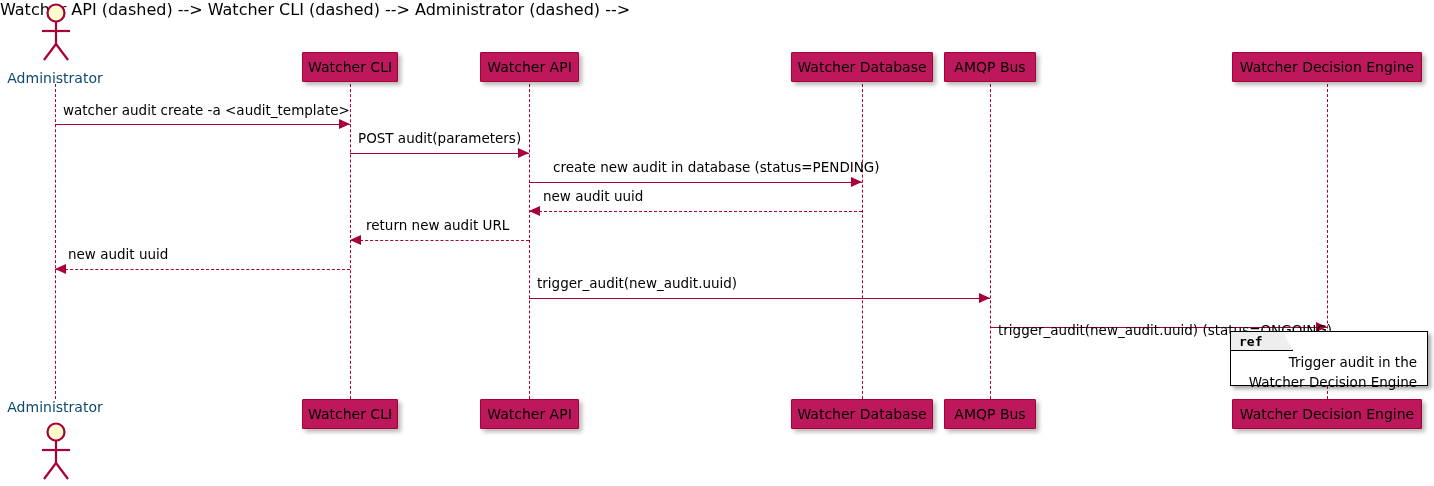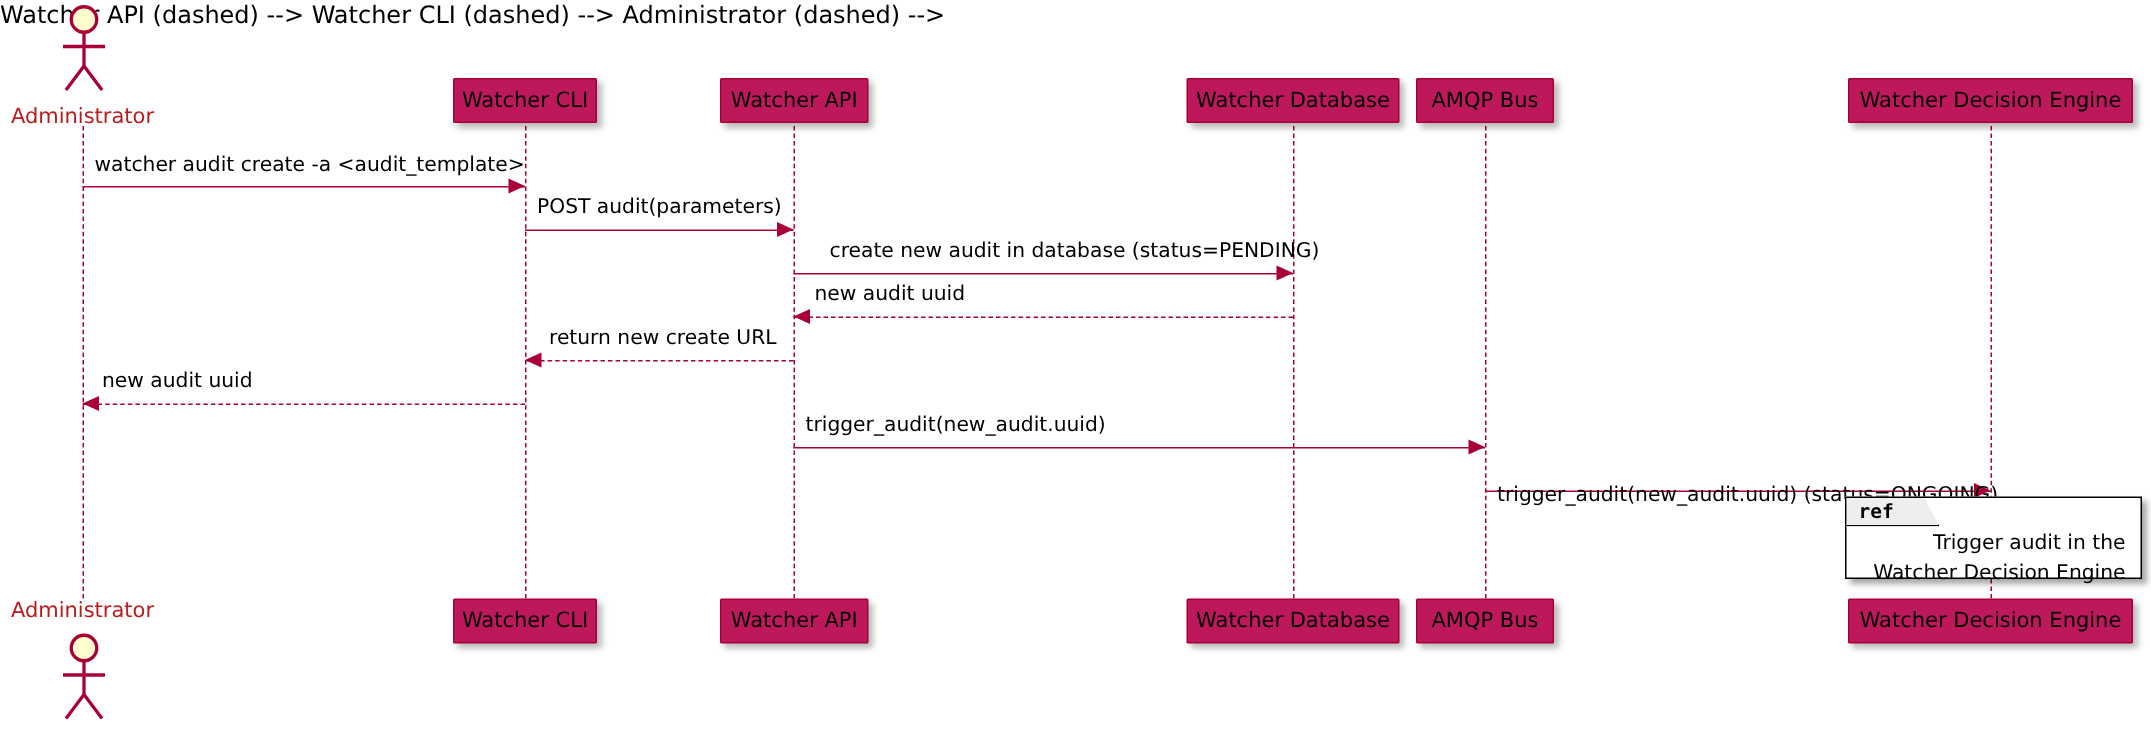--- a/index.html
+++ b/index.html
@@ -33,21 +33,21 @@
     line-height: 1;
     display: flex;
     align-items: center;
     justify-content: center;
     padding: 0 9px;
     white-space: nowrap;
     box-shadow: 3px 3px 4px rgba(0,0,0,0.28);
   }
   .actor-label {
     position: absolute;
-    color: #b91c1c;
+    color: #0c4a6e;
     font-size: 14px;
     white-space: nowrap;
     text-align: center;
   }
   .actor-fig {
     position: absolute;
   }
   .msg-line {
     position: absolute;
     height: 0;
@@ -204,21 +204,21 @@
   <div class="msg-label" style="left:537px; top:161px;margin-left:16px;">create new audit in database (status=PENDING)</div>
 
    Watcher API (dashed) --&gt;
   <div class="msg-line dashed" style="left:529px; top:211px; width:333px;"></div>
   <div class="arrow-head left" style="left:529px; top:206px;"></div>
   <div class="msg-label" style="left:543px; top:190px;">new audit uuid</div>
 
    Watcher CLI (dashed) --&gt;
   <div class="msg-line dashed" style="left:350px; top:240px; width:179px;"></div>
   <div class="arrow-head left" style="left:350px; top:235px;"></div>
-  <div class="msg-label" style="left:366px; top:219px;">return new create URL</div>
+  <div class="msg-label" style="left:366px; top:219px;">return new audit URL</div>
 
    Administrator (dashed) --&gt;
   <div class="msg-line dashed" style="left:55px; top:269px; width:295px;"></div>
   <div class="arrow-head left" style="left:55px; top:264px;"></div>
   <div class="msg-label" style="left:68px; top:248px;">new audit uuid</div>
 
   
   <div class="msg-line" style="left:529px; top:298px; width:461px;"></div>
   <div class="arrow-head right" style="left:979px; top:293px;"></div>
   <div class="msg-label" style="left:537px; top:277px;">trigger_audit(new_audit.uuid)</div>

